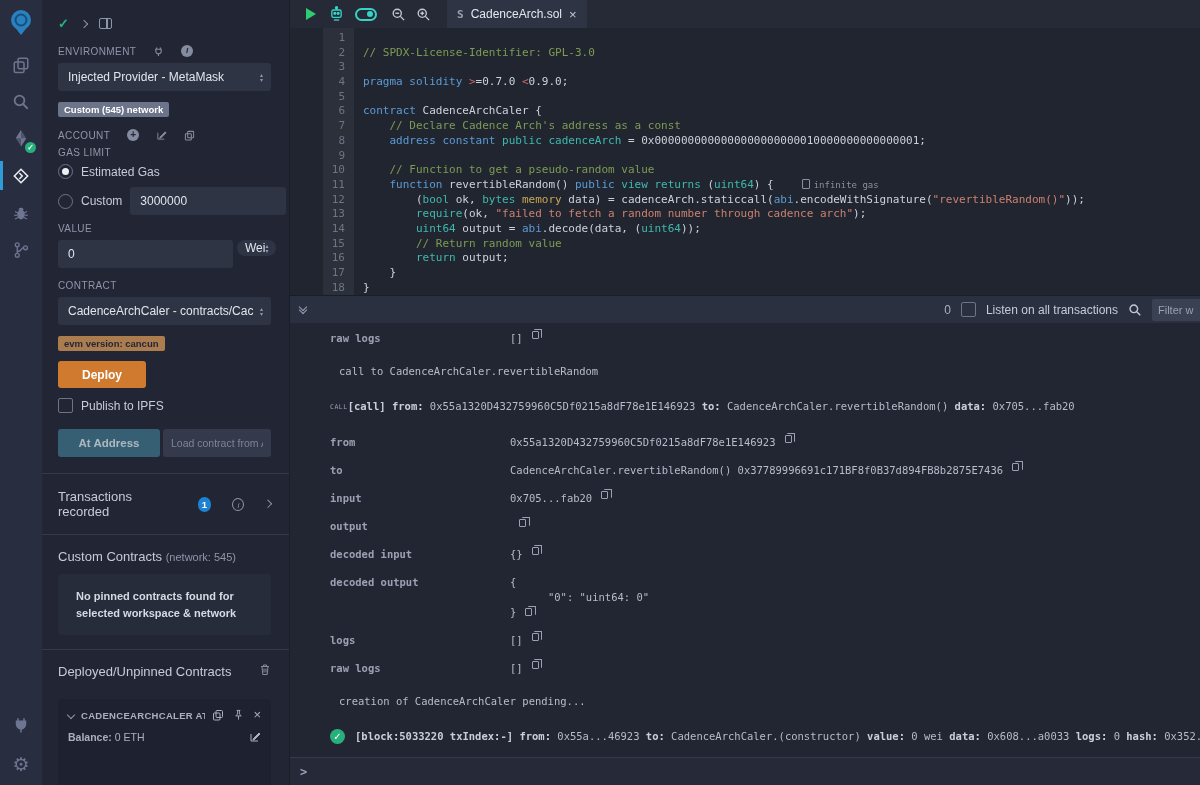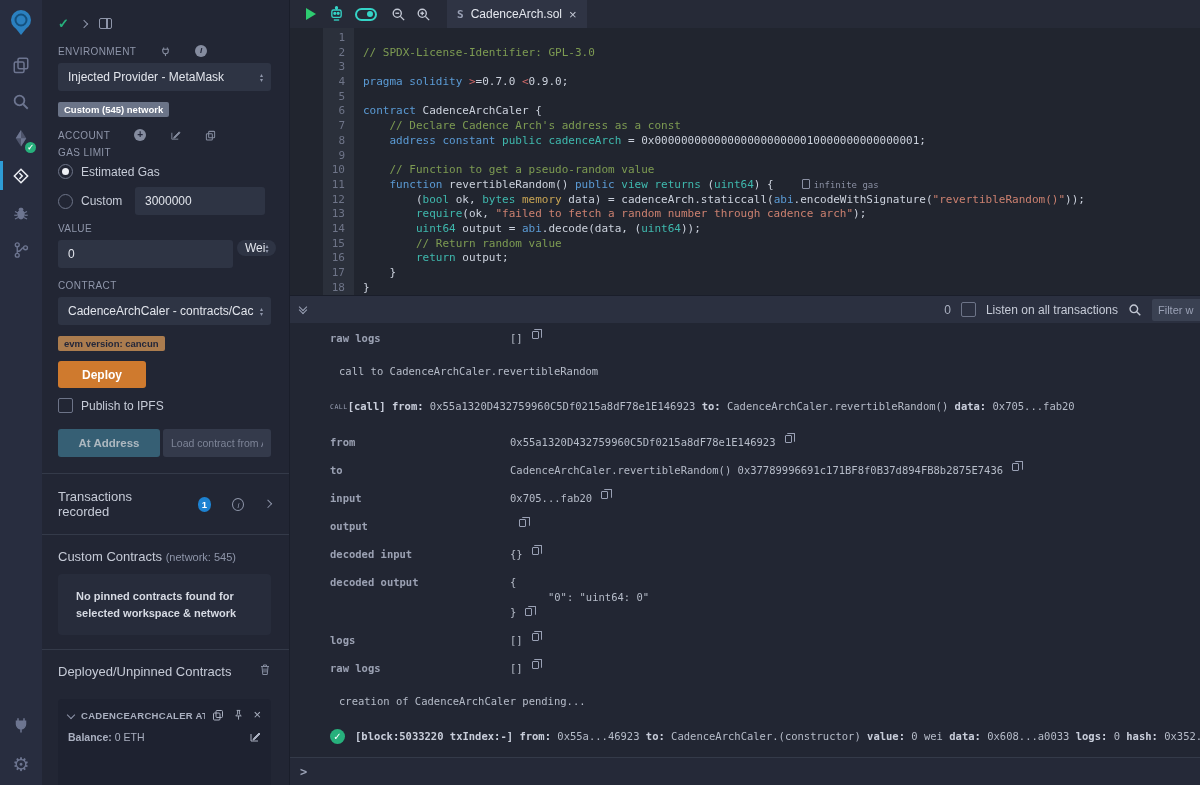--- a/index.html
+++ b/index.html
@@ -31,34 +31,34 @@
   .panel{width:248px;flex:0 0 248px;background:var(--panel-bg);padding:12px 18px 0 16px;overflow:hidden;border-right:1px solid #1a1e2a}
   .panel-title-row{display:flex;align-items:flex-start;justify-content:space-between;margin-bottom:14px}
   .panel-title{font-size:13px;font-weight:bold;letter-spacing:.4px;color:#e4e7ee;line-height:1.3;text-transform:uppercase;width:150px}
   .title-icons{display:flex;align-items:center;gap:12px;margin-top:4px}
   .check-glyph{color:var(--green);font-size:13px;font-weight:bold}
   .chev{display:inline-block;width:6px;height:6px;border-right:1.5px solid var(--muted);border-bottom:1.5px solid var(--muted)}
   .chev.right{transform:rotate(-45deg)}
   .chev.down{transform:rotate(45deg)}
   .cols-icon{width:13px;height:11px;border:1.5px solid var(--muted);border-radius:2px;position:relative}
   .cols-icon::after{content:'';position:absolute;top:0;bottom:0;right:3px;width:1.5px;background:var(--muted)}
-  .flabel{font-size:10px;letter-spacing:.4px;color:var(--muted);text-transform:uppercase;display:flex;align-items:center;gap:24px;margin-bottom:6px}
+  .flabel{font-size:10px;letter-spacing:.4px;color:var(--muted);text-transform:uppercase;display:flex;align-items:center;gap:17px;margin-bottom:6px}
   .info-dot{width:12px;height:12px;border-radius:50%;background:#858c9f;color:#23273a;font-size:8px;font-weight:bold;
     text-align:center;line-height:12px;font-style:italic}
   .plus-dot{width:12px;height:12px;border-radius:50%;background:#858c9f;color:#23273a;font-size:10px;font-weight:bold;text-align:center;line-height:12px}
   .sel-box{height:28px;background:var(--input-bg);border-radius:3px;display:flex;align-items:center;
     padding:0 8px 0 10px;font-size:12px;color:#e2e5ec;margin-bottom:8px}
   .sel-box .sel-text{flex:1;white-space:nowrap;overflow:hidden}
   .updn{display:flex;flex-direction:column;color:var(--muted);font-size:6px;line-height:5px;font-family:"DejaVu Sans",sans-serif}
   .pill-badge{display:inline-block;background:#6b7488;color:#fff;font-size:9.5px;font-weight:bold;
     padding:2px 6px;border-radius:2px;margin-bottom:12px}
   .radio-row{display:flex;align-items:center;gap:8px;margin-bottom:8px;font-size:12px;color:#c7ccd8}
   .radio{width:15px;height:15px;border:1px solid #6d7488;border-radius:50%;display:inline-flex;align-items:center;justify-content:center;flex:0 0 15px}
   .radio.sel::after{content:'';width:7px;height:7px;border-radius:50%;background:#eef0f5}
-  .gas-input{width:130px;height:28px;background:var(--input-bg);border:none;border-radius:3px;color:#e2e5ec;
+  .gas-input{width:156px;height:28px;background:var(--input-bg);border:none;border-radius:3px;color:#e2e5ec;
     font-size:12px;padding:0 10px;font-family:"Liberation Sans",sans-serif}
   .value-row{display:flex;gap:4px;margin-bottom:12px}
   .value-input{flex:1;height:28px;background:var(--input-bg);border:none;border-radius:3px;color:#e2e5ec;font-size:12px;padding:0 10px}
   .wei-box{width:64px;height:16px;background:var(--input-bg);border-radius:13px;display:flex;align-items:center;
     justify-content:space-between;padding:0 8px;font-size:12px;color:#e2e5ec}
   .evm-badge{display:inline-block;background:var(--tan);color:#23273a;font-size:9.5px;font-weight:bold;
     padding:2px 6px;border-radius:2px;margin-bottom:10px}
   .deploy-btn{width:88px;height:27px;background:var(--orange);border:none;border-radius:3px;color:#fff;
     font-size:12px;font-weight:bold;margin-bottom:10px;display:block}
   .cb-row{display:flex;align-items:center;gap:8px;font-size:12px;color:#c7ccd8;margin-bottom:16px}

